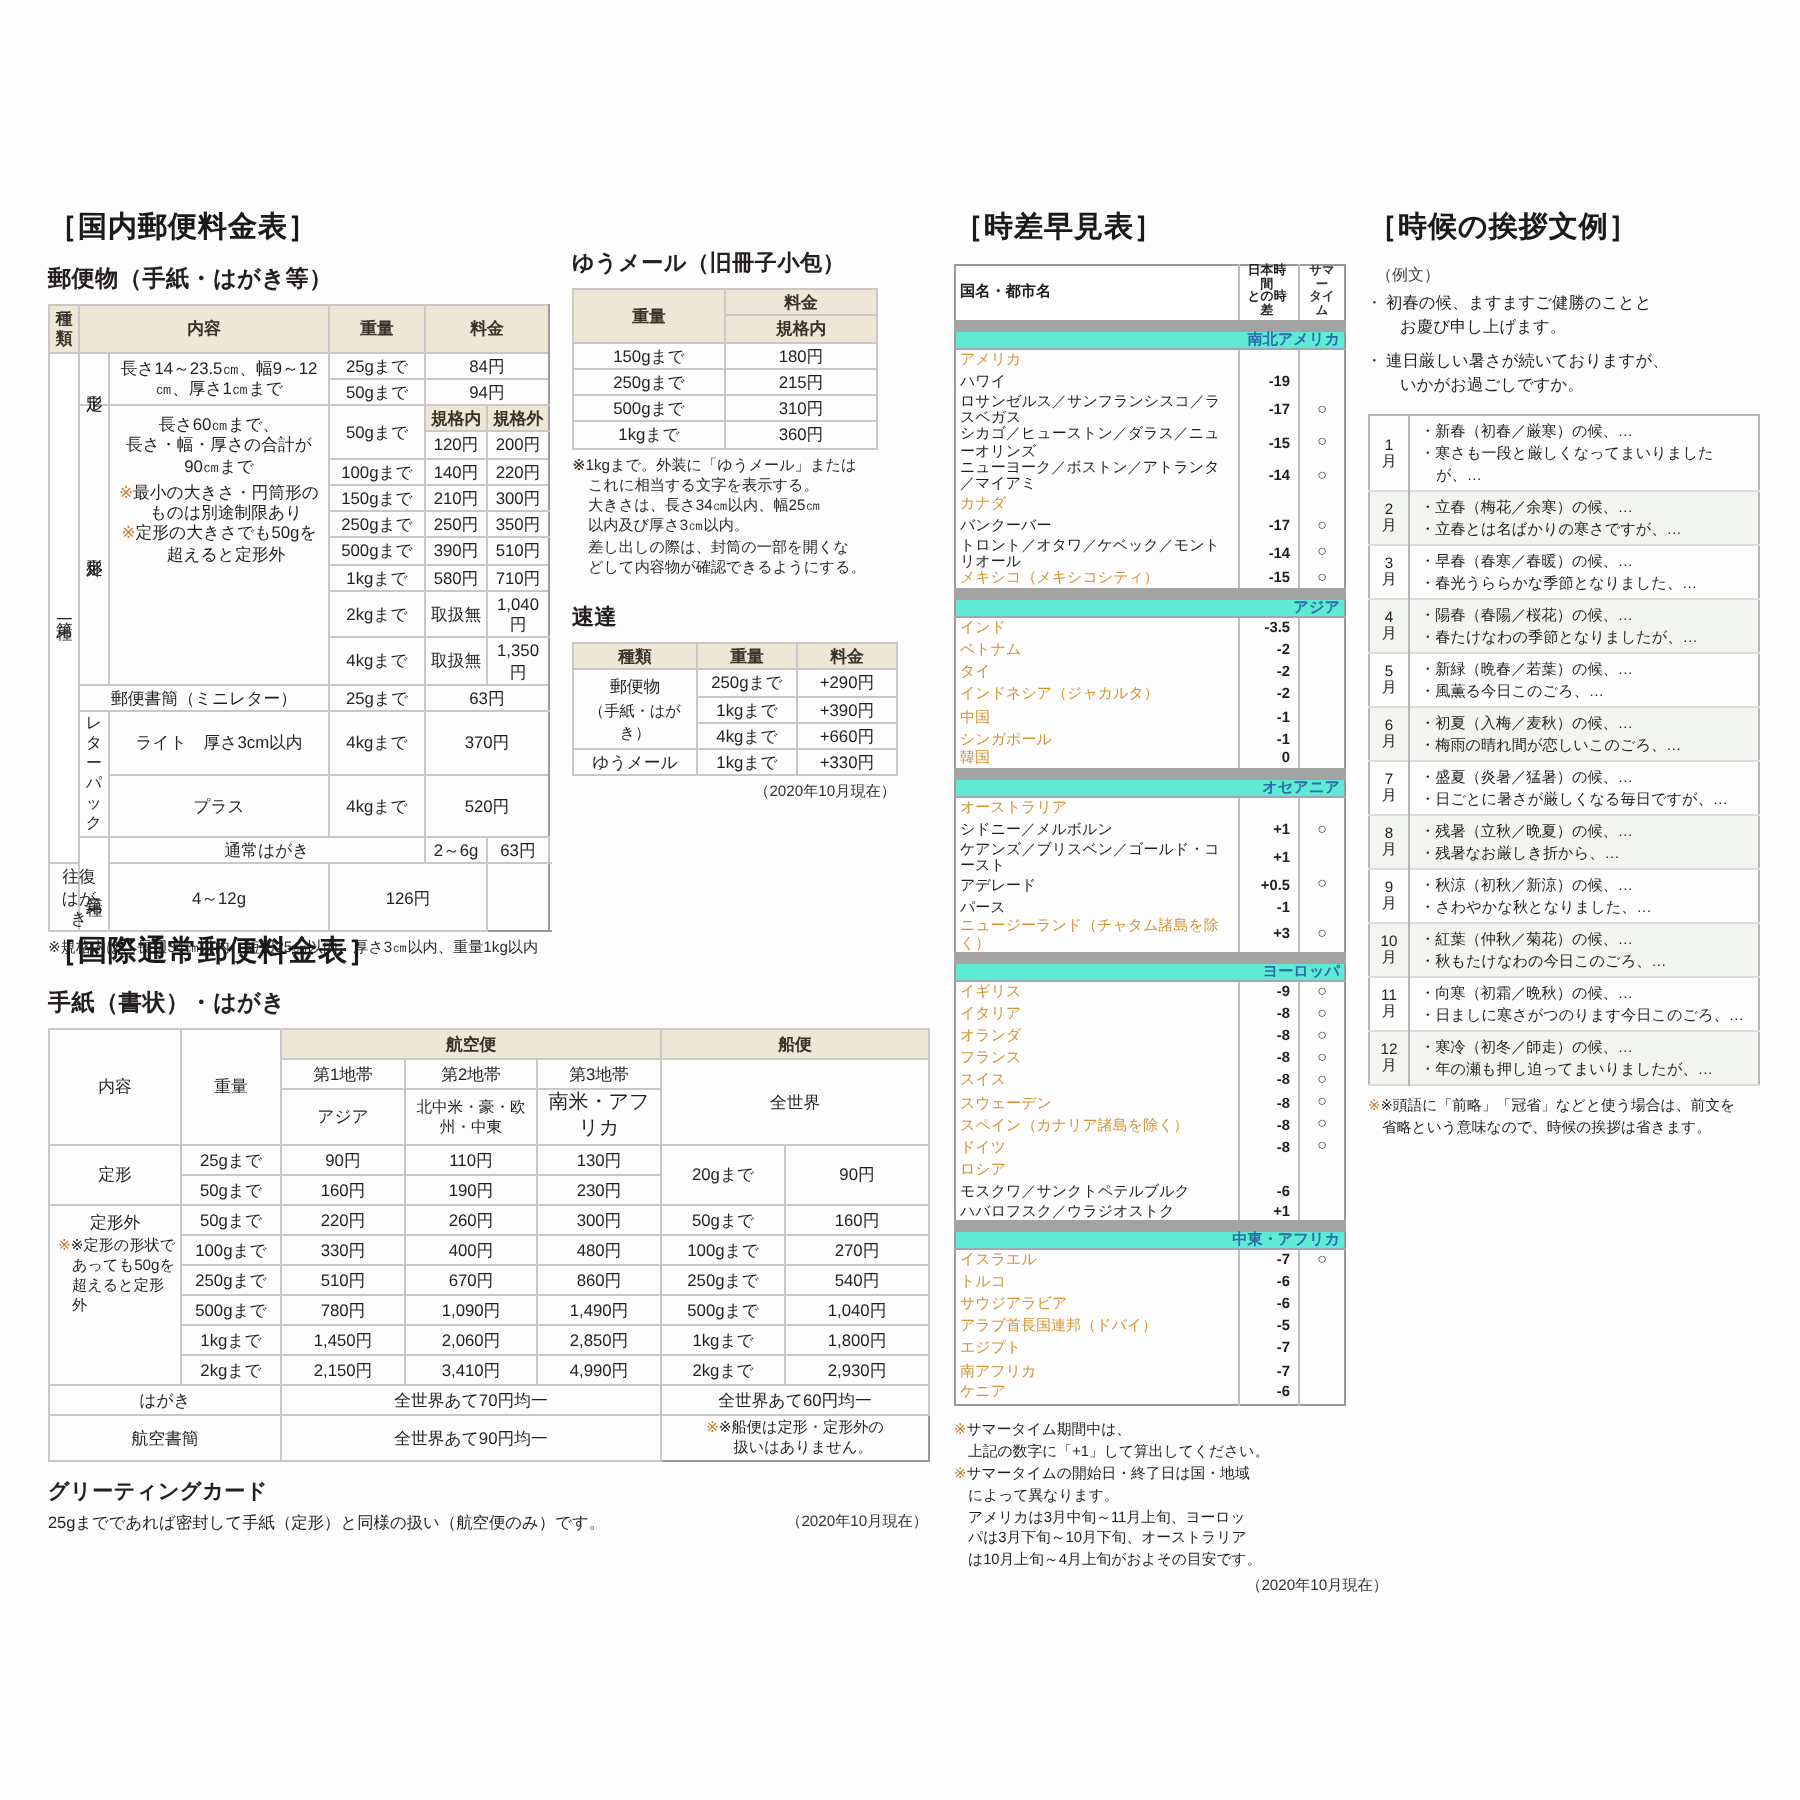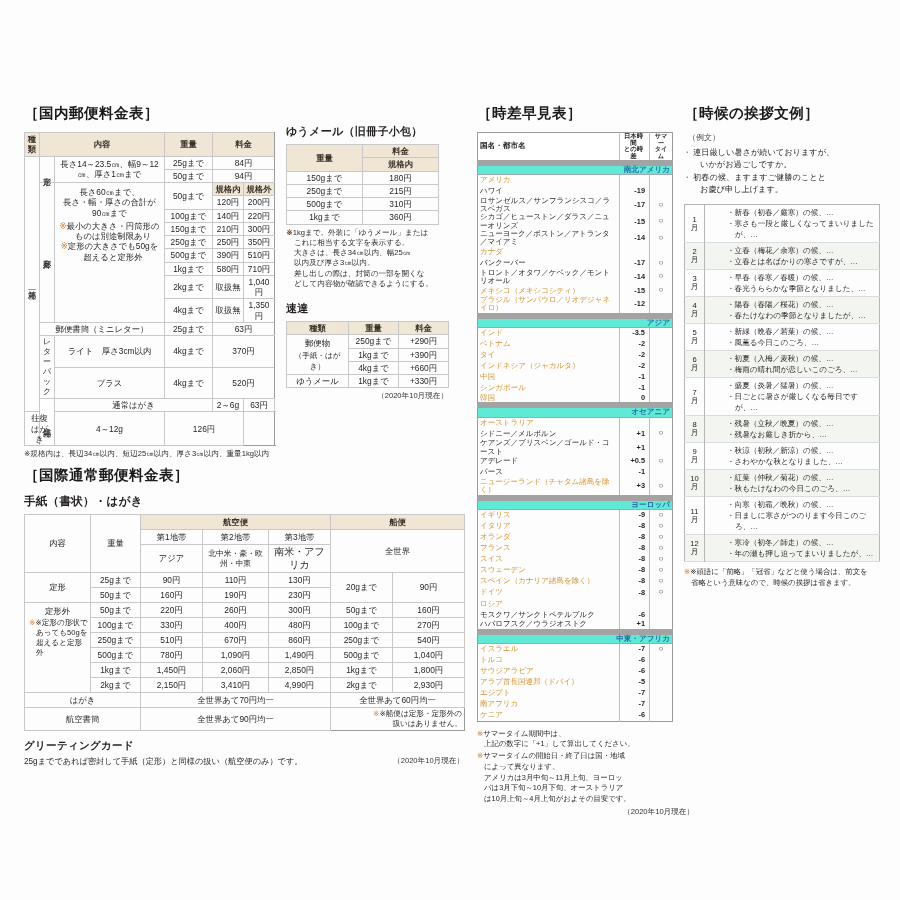--- a/index.html
+++ b/index.html
@@ -80,37 +80,38 @@
   .ex-list li { padding-left: 9px; position: relative; }
   .ex-list li::before { content: "・"; position: absolute; left: -1px; top: 0; color: #444; }
   .ex-list li .cont { display: block; padding-left: 7px; }
 
   #tbl-aisatsu { width: 196px; font-size: 7.6px; border: 1px solid #b6b6b6; }
   #tbl-aisatsu td { border: none; vertical-align: middle; line-height: 1.45; }
   #tbl-aisatsu tr { border-bottom: 1px solid #dcdcdc; }
   #tbl-aisatsu .mth { width: 20px; text-align: center; font-size: 7.6px; color: #222;
                       border-right: 1px solid #b6b6b6; line-height: 1.05; padding: 2px 0; }
   #tbl-aisatsu .phr { text-align: left; padding: 2px 3px 2px 5px; }
-  #tbl-aisatsu .phr div { padding-left: 8px; text-indent: -8px; margin-left: 17px; }
+  #tbl-aisatsu .phr div { padding-left: 8px; text-indent: -8px; }
   #tbl-aisatsu tr:nth-child(even) { background: #f2f5f0; }
 
   .tail-note { font-size: 7.4px; line-height: 1.45; margin-top: 4px; }
   .tail-note .mk { color: #c8792c; }
   .indent { padding-left: 8px; display: block; }
 
   .greet-head { font-size: 10.5px; font-weight: bold; margin: 8px 0 3px 0; letter-spacing: .3px; }
   .greet-body { font-size: 8.2px; line-height: 1.5; }
 </style>
 </head>
 <body>
 
 <div class="page">
 
   <div id="dom-block">
     <div class="sec-title">［国内郵便料金表］</div>
+    <div class="sub-title">郵便物（手紙・はがき等）</div>
 
     <table class="tbl" id="tbl-domestic">
       <colgroup>
         <col style="width:15px">
           <col style="width:15px">
           <col style="width:110px">
         <col style="width:48px">
           <col style="width:31px">
           <col style="width:31px">
       </colgroup>
@@ -419,21 +420,21 @@
         </tr>
 
         <tr>
           <td colspan="2">はがき</td>
           <td colspan="3">全世界あて70円均一</td>
           <td colspan="2">全世界あて60円均一</td>
         </tr>
         <tr>
           <td colspan="2">航空書簡</td>
           <td colspan="3">全世界あて90円均一</td>
-          <td colspan="2" rowspan="1" style="border:none;text-align:right;padding-left:2px;font-size:7.6px;line-height:1.3">
+          <td colspan="2" rowspan="1" style="border:none;text-align:center;padding-left:2px;font-size:7.6px;line-height:1.3">
             <div style="text-indent:-7px;padding-left:7px"><span style="color:#d37b2e">※</span><span>※船便は定形・定形外の</span></div>
             <div style="padding-left:8px">扱いはありません。</div>
           </td>
         </tr>
       </tbody>
     </table>
 
     <div class="greet-head">グリーティングカード</div>
     <div style="display:flex;align-items:flex-start;justify-content:space-between;width:440px">
       <div class="greet-body">25gまでであれば密封して手紙（定形）と同様の扱い（航空便のみ）です。</div>
@@ -496,25 +497,20 @@
           <tr>
             <td class="cty">トロント／オタワ／ケベック／モントリオール</td>
             <td class="diff">-14</td>
             <td class="dst">○</td>
           </tr>
           <tr>
             <td class="cty orange">メキシコ（メキシコシティ）</td>
             <td class="diff">-15</td>
             <td class="dst">○</td>
           </tr>
-          <tr>
-            <td class="cty orange">ブラジル（サンパウロ／リオデジャネイロ）</td>
-            <td class="diff">-12</td>
-            <td class="dst"></td>
-          </tr>
           <tr class="region">
             <td colspan="3">アジア</td>
           </tr>
           <tr>
             <td class="cty orange">インド</td>
             <td class="diff">-3.5</td>
             <td class="dst"></td>
           </tr>
           <tr>
             <td class="cty orange">ベトナム</td>
@@ -687,27 +683,27 @@
       <div style="padding-left:7px">パは3月下旬～10月下旬、オーストラリア</div>
       <div style="padding-left:7px">は10月上旬～4月上旬がおよその目安です。</div>
     </div>
     <div class="asof" style="margin-top:2px">（2020年10月現在）</div>
   </div>
 
   <div id="aisatsu-block">
     <div class="sec-title">［時候の挨拶文例］</div>
     <div class="ex-label">（例文）</div>
     <ul class="ex-list">
+      <li>
+        <span>初春の候、ますますご健勝のことと</span>
+        <span class="cont">お慶び申し上げます。</span>
+      </li>
       <li style="margin-top:4px">
         <span>連日厳しい暑さが続いておりますが、</span>
         <span class="cont">いかがお過ごしですか。</span>
-      </li>
-      <li>
-        <span>初春の候、ますますご健勝のことと</span>
-        <span class="cont">お慶び申し上げます。</span>
       </li>
     </ul>
 
     <table id="tbl-aisatsu">
       <colgroup>
           <col style="width:20px">
           <col>
         </colgroup>
       <tbody id="aisatsu-body">
           <tr>

